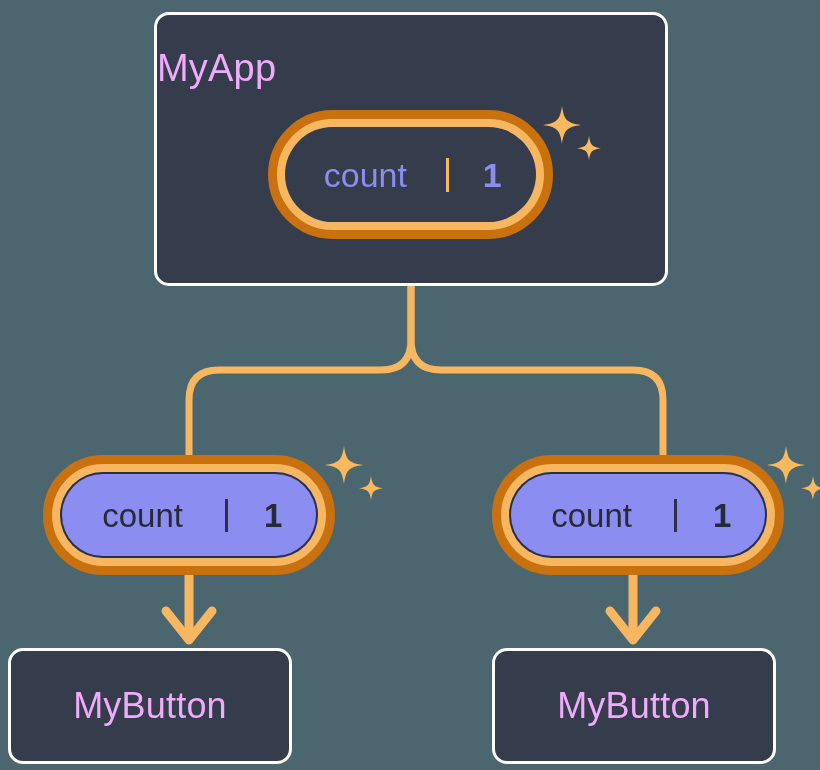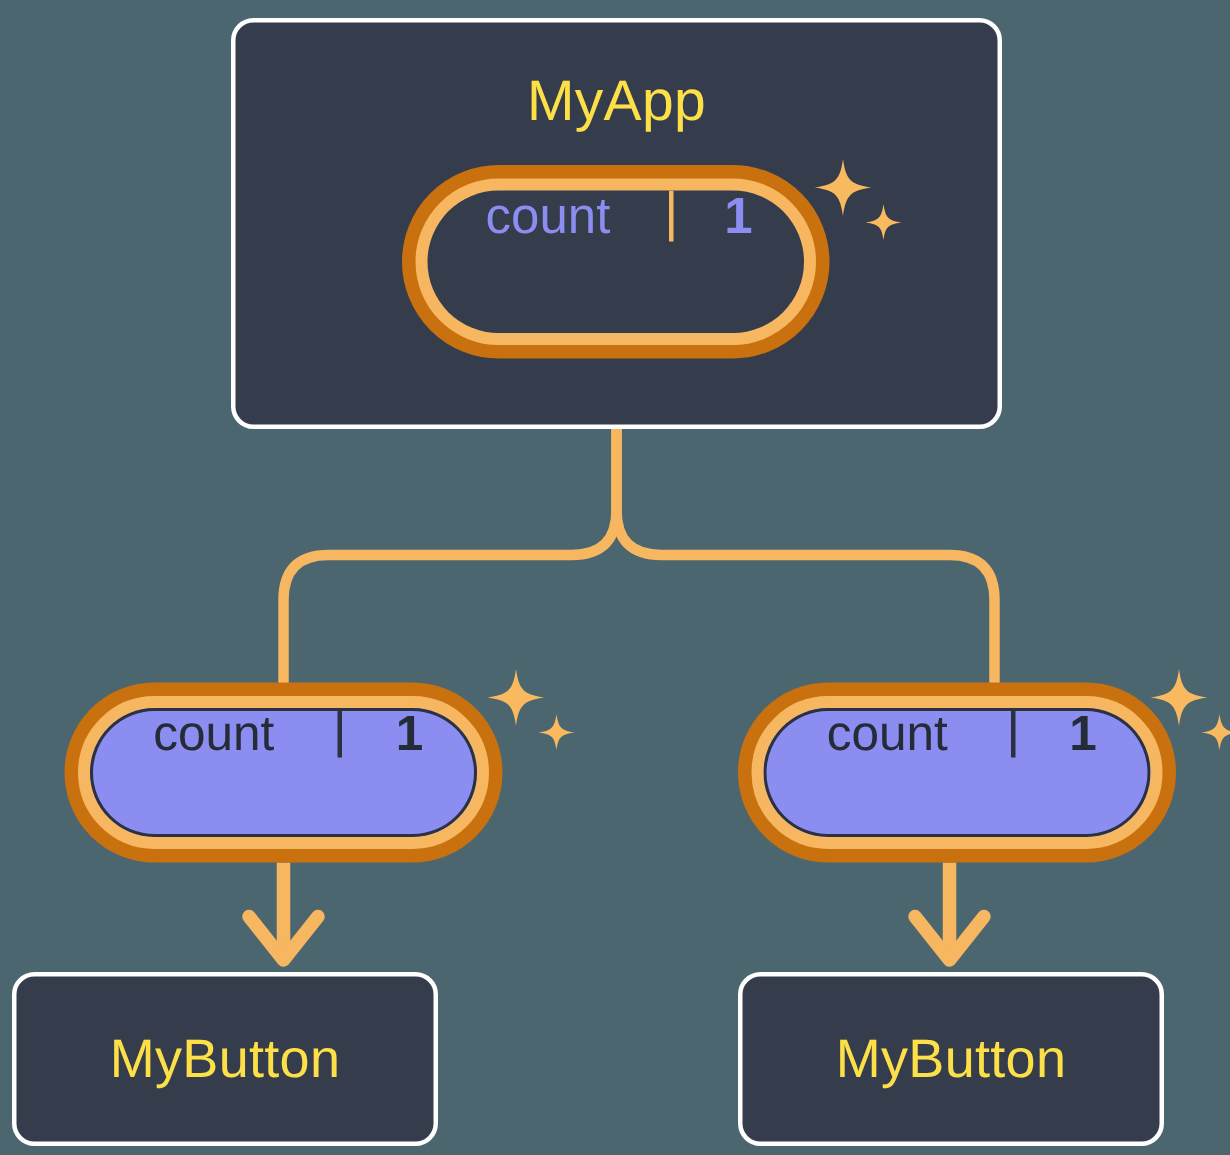--- a/index.html
+++ b/index.html
@@ -33,25 +33,25 @@
   
   .card {
     position: absolute;
     z-index: 3;
     box-sizing: border-box;
     background: #353c4b;
     border: 3px solid #ffffff;
     border-radius: 15px;
   }
   .card-title {
-    color: #fde047;
+    color: #f0abfc;
     font-size: 38px;
     font-weight: 400;
     letter-spacing: 0.2px;
-    text-align: center;
+    text-align: left;
     line-height: 1;
     white-space: nowrap;
   }
 
   #app-card {
     left: 154px;
     top: 12px;
     width: 514px;
     height: 274px;
   }
@@ -78,21 +78,21 @@
     display: flex;
     align-items: stretch;
     border-radius: 999px;
     border: 9px solid #c9700f;          
     background: #f6b760;                 
     padding: 8px;                        
   }
   .pill-inner {
     flex: 1 1 auto;
     display: flex;
-    align-items: flex-start;
+    align-items: center;
     border-radius: 999px;
     overflow: hidden;
   }
   .pill-key, .pill-val {
     display: flex;
     align-items: center;
     justify-content: center;
     line-height: 1;
     white-space: nowrap;
   }

